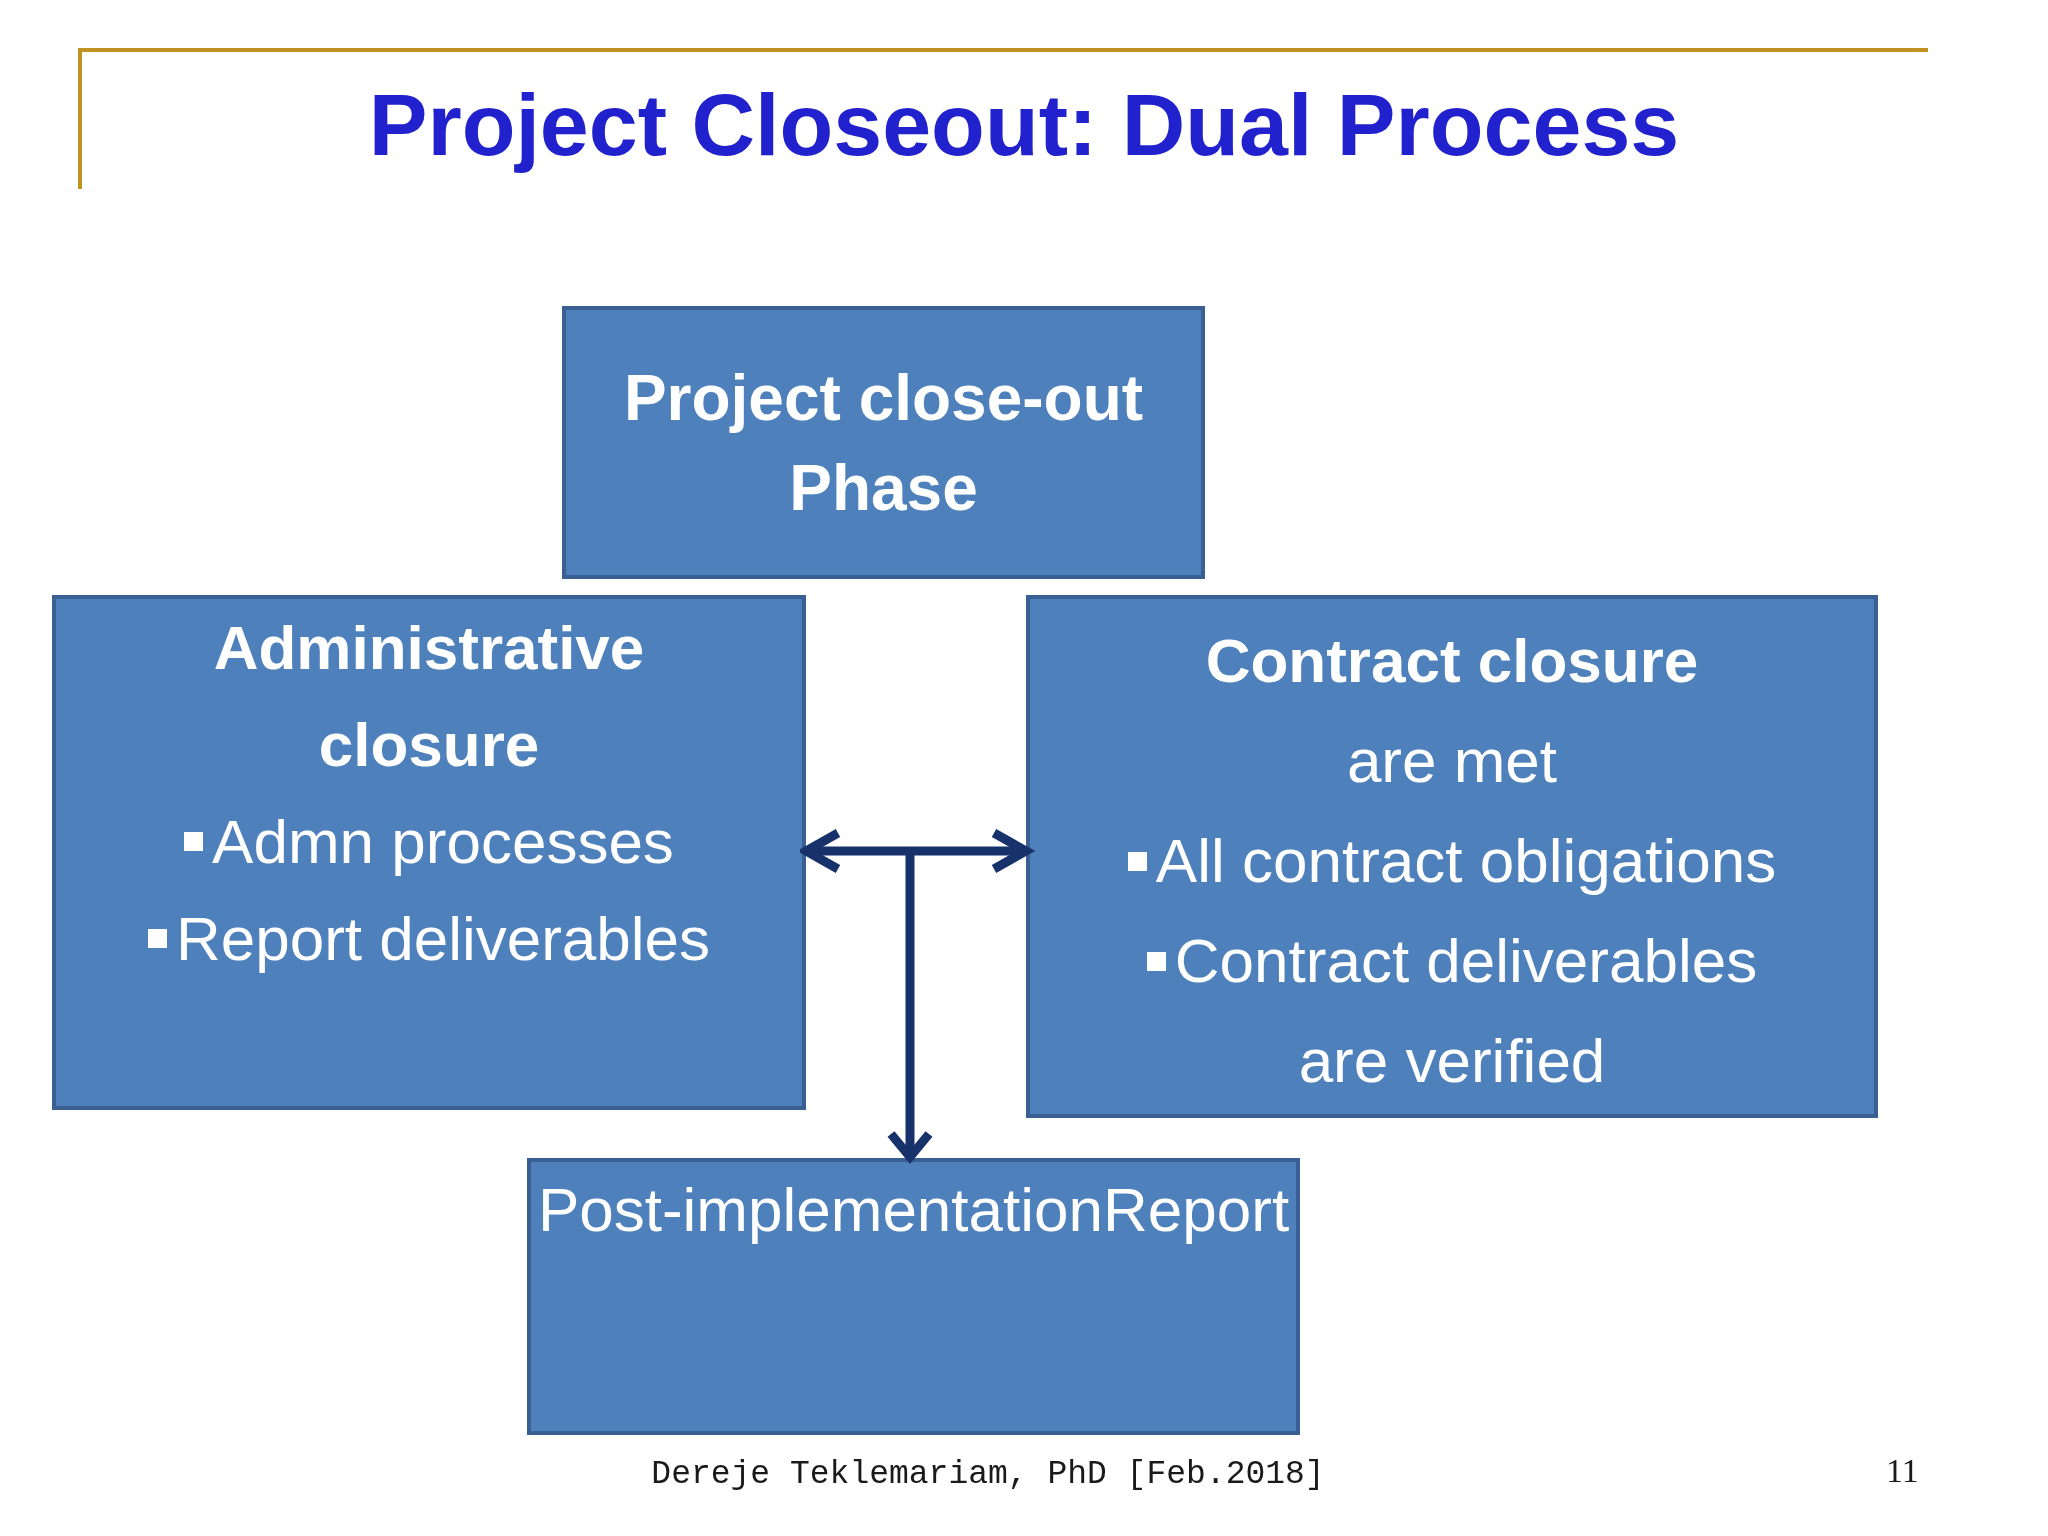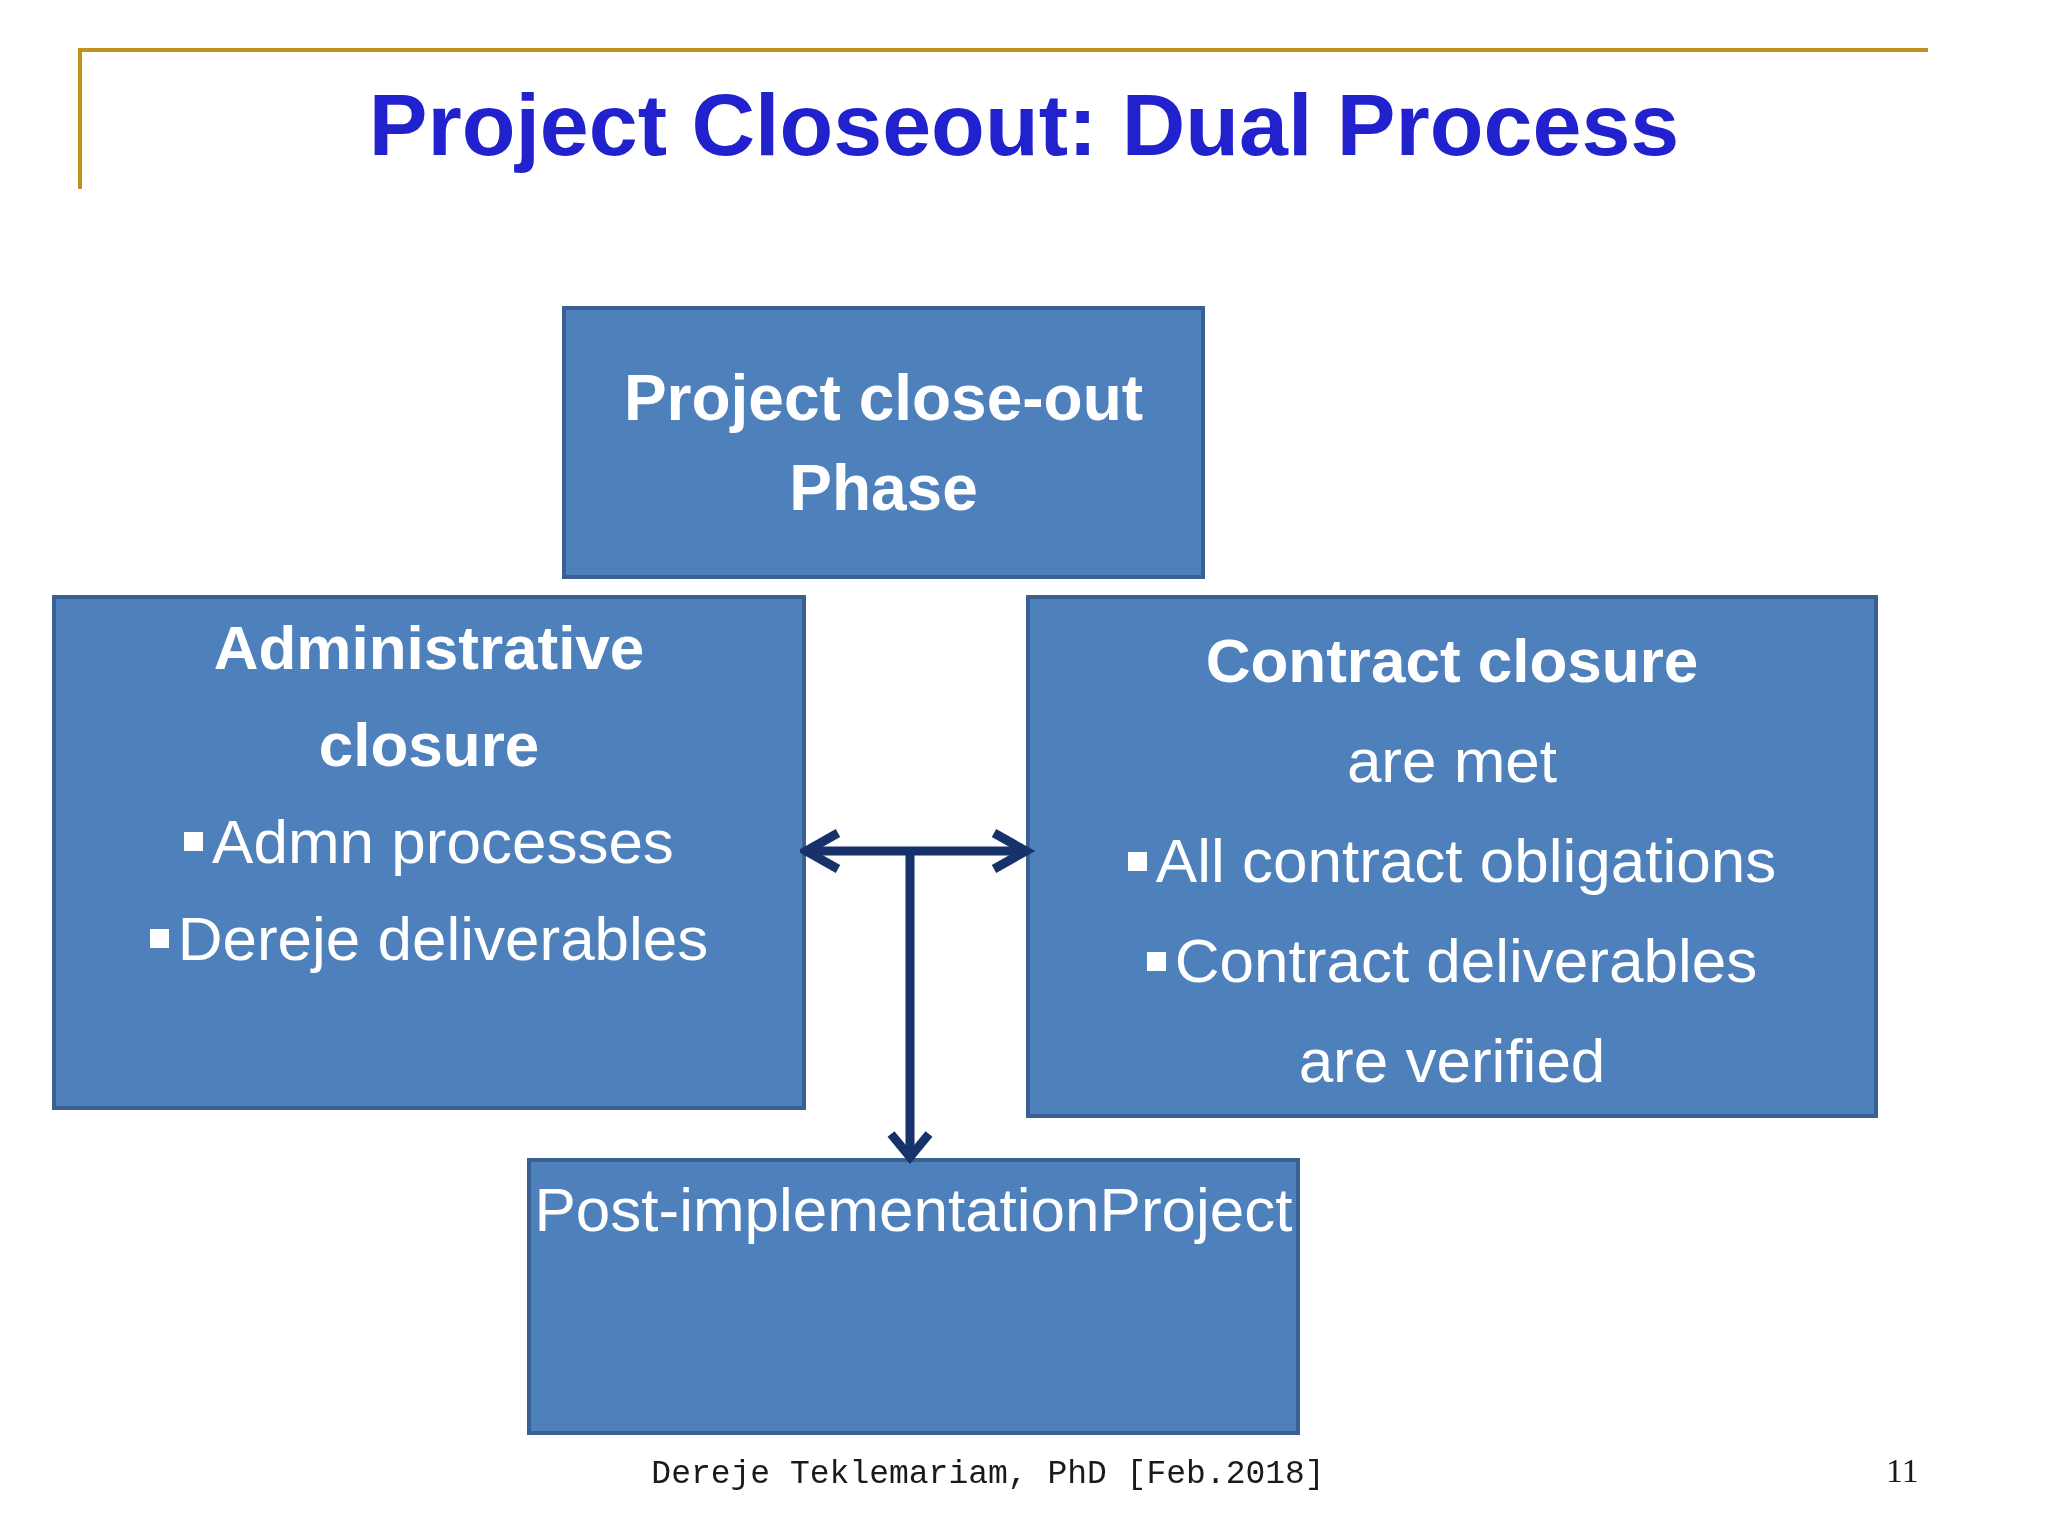--- a/index.html
+++ b/index.html
@@ -87,41 +87,41 @@
 
   <div class="box left-box">
     <div class="ln bold">Administrative</div>
     <div class="ln bold">closure</div>
     <div class="ln brow">
       <span class="sq"></span>
       <span>Admn processes</span>
     </div>
     <div class="ln brow">
       <span class="sq"></span>
-      <span>Dereje deliverables</span>
+      <span>Report deliverables</span>
     </div>
   </div>
 
   <div class="box right-box">
     <div class="ln bold">Contract closure</div>
     <div class="ln">are met</div>
     <div class="ln brow">
       <span class="sq"></span>
       <span>All contract obligations</span>
     </div>
     <div class="ln brow">
       <span class="sq"></span>
       <span>Contract deliverables</span>
     </div>
     <div class="ln">are verified</div>
   </div>
 
   <div class="box bottom-box">
     <div class="ln">Post-implementation</div>
-    <div class="ln">Project</div>
+    <div class="ln">Report</div>
   </div>
 
   <svg class="arrows" viewBox="0 0 240 350" xmlns="http://www.w3.org/2000/svg">
     <line class="stroke" x1="8" y1="31" x2="224" y2="31"></line>
     <polyline class="stroke" points="38,13 6,31 38,49"></polyline>
     <polyline class="stroke" points="194,13 226,31 194,49"></polyline>
     <line class="stroke" x1="110" y1="31" x2="110" y2="333"></line>
     <polyline class="stroke" points="91,314 110,337 129,314"></polyline>
   </svg>
 

